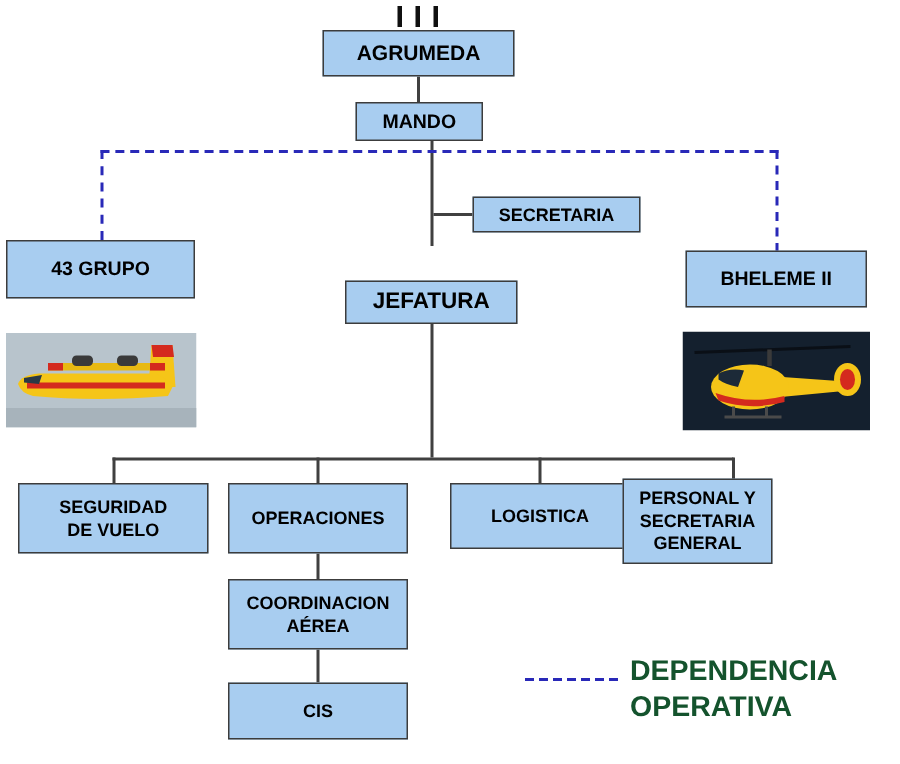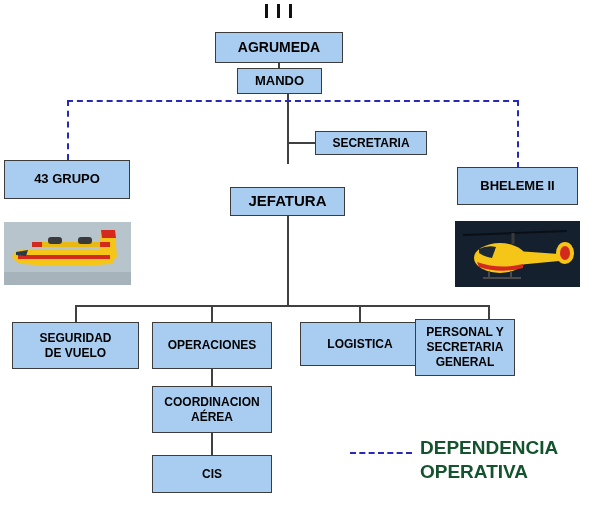--- a/index.html
+++ b/index.html
@@ -20,21 +20,21 @@
     box-sizing:border-box;
   }
 
   .line{position:absolute;background:#404040;}
   .tick{position:absolute;background:#101010;width:3px;height:14px;top:4px;}
 
   .dash-h{position:absolute;border-top:2px dashed #2929b8;height:0;}
   .dash-v{position:absolute;border-left:2px dashed #2929b8;width:0;}
 
   
-  .n-agrumeda{left:215px;top:20px;width:128px;height:31px;font-size:14px;margin-top:12px;}
+  .n-agrumeda{left:215px;top:20px;width:128px;height:31px;font-size:14px;}
   .n-mando{left:237px;top:68px;width:85px;height:26px;font-size:13px;text-align:right;}
   .n-secretaria{left:315px;top:131px;width:112px;height:24px;font-size:12px;}
   .n-jefatura{left:230px;top:163px;width:115px;height:29px;font-size:15px;margin-top:24px;}
   .n-grupo43{left:4px;top:160px;width:126px;height:39px;font-size:13px;}
   .n-bheleme{left:457px;top:167px;width:121px;height:38px;font-size:13px;}
   .n-seguridad{left:12px;top:322px;width:127px;height:47px;font-size:12px;}
   .n-operaciones{left:152px;top:322px;width:120px;height:47px;font-size:12px;}
   .n-logistica{left:300px;top:322px;width:120px;height:44px;font-size:12px;}
   .n-personal{left:415px;top:319px;width:100px;height:57px;font-size:12px;}
   .n-coordinacion{left:152px;top:386px;width:120px;height:47px;font-size:12px;}

